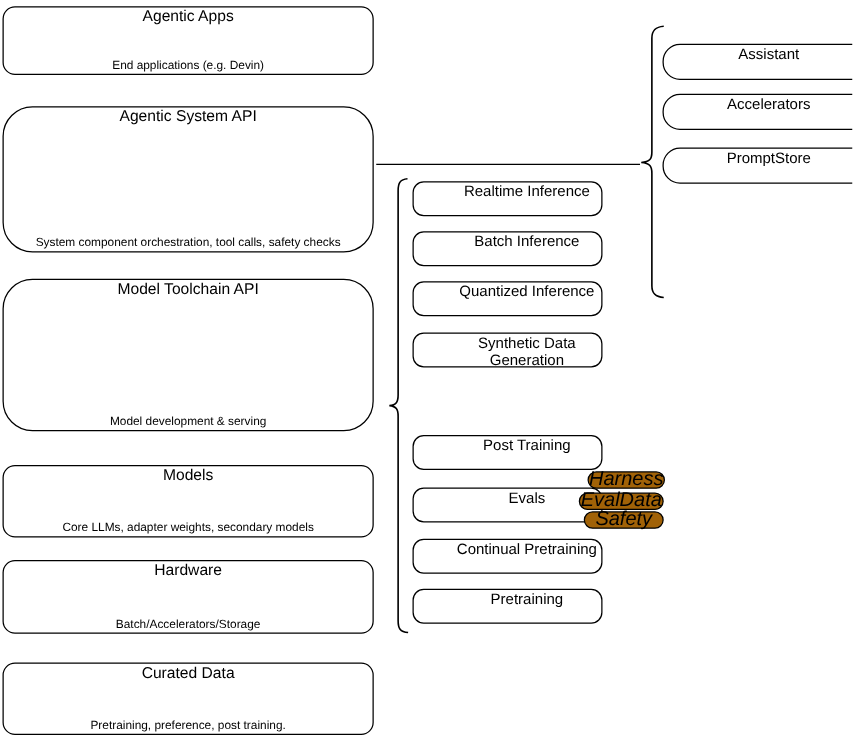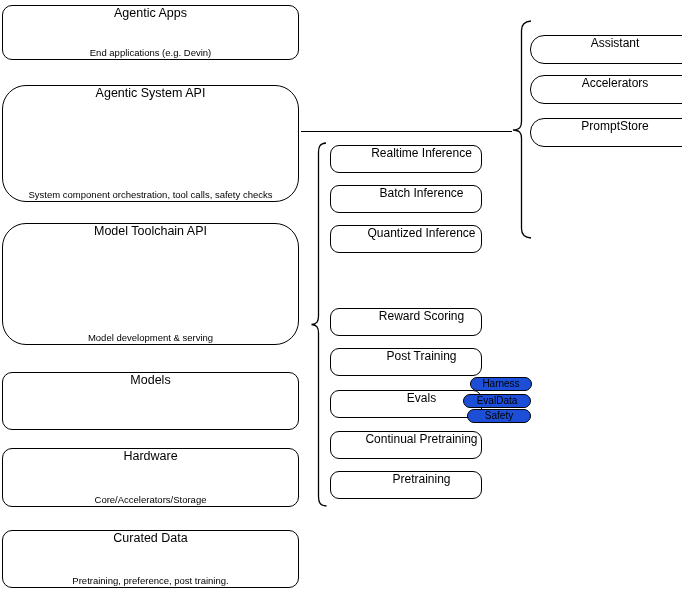--- a/index.html
+++ b/index.html
@@ -11,23 +11,23 @@
     position:absolute;box-sizing:border-box;background:#ffffff;border:1.4px solid #000;
     display:flex;flex-direction:column;align-items:center;justify-content:space-between;
     text-align:center;
   }
   .lbox{left:2px;width:297px;}
   .lbox .t{font-size:12.5px;line-height:15px;}
   .lbox .s{font-size:9.5px;line-height:12px;margin-top:19px;}
   .mbox{left:330px;width:152px;height:28px;border-radius:9px;font-size:12px;padding-left:31px;}
   .rbox{left:530px;width:170px;height:29px;border-radius:14px;font-size:12px;}
   .pill{
-    position:absolute;box-sizing:border-box;background:#1d4ed8;border:1.3px solid #000;
+    position:absolute;box-sizing:border-box;background:#a16207;border:1.3px solid #000;
     border-radius:8px;height:14px;display:flex;align-items:center;justify-content:center;
-    font-size:10px;line-height:12px;
+    font-size:16px;line-height:12px;font-style:italic;
   }
   #overlay{position:absolute;left:0;top:0;width:682px;height:591px;pointer-events:none;}
 </style>
 </head>
 <body>
 
 <div id="canvas">
 
   <svg id="overlay" viewBox="0 0 682 591">
     <path d="M 301 131.5 L 512 131.5" stroke="#000" stroke-width="1.1" fill="none"></path>
@@ -42,34 +42,35 @@
   <div class="node lbox" style="top:85px;height:117px;border-radius:24px">
     <div class="t">Agentic System API</div>
     <div class="s">System component orchestration, tool calls, safety checks</div>
   </div>
   <div class="node lbox" style="top:223px;height:122px;border-radius:24px">
     <div class="t">Model Toolchain API</div>
     <div class="s">Model development &amp; serving</div>
   </div>
   <div class="node lbox" style="top:372px;height:58px;border-radius:10px">
     <div class="t">Models</div>
+    <div class="s">Core LLMs, adapter weights, secondary models</div>
   </div>
   <div class="node lbox" style="top:448px;height:59px;border-radius:10px">
     <div class="t">Hardware</div>
-    <div class="s">Core/Accelerators/Storage</div>
+    <div class="s">Batch/Accelerators/Storage</div>
   </div>
   <div class="node lbox" style="top:530px;height:58px;border-radius:10px">
     <div class="t">Curated Data</div>
     <div class="s">Pretraining, preference, post training.</div>
   </div>
 
   <div class="node mbox" style="top:145px">Realtime Inference</div>
   <div class="node mbox" style="top:185px">Batch Inference</div>
   <div class="node mbox" style="top:225px">Quantized Inference</div>
-  <div class="node mbox" style="top:308px">Reward Scoring</div>
+  <div class="node mbox" style="top:266px">Synthetic Data Generation</div>
   <div class="node mbox" style="top:348px">Post Training</div>
   <div class="node mbox" style="top:390px">Evals</div>
   <div class="node mbox" style="top:431px">Continual Pretraining</div>
   <div class="node mbox" style="top:471px">Pretraining</div>
 
   <div class="pill" style="left:470px;top:377px;width:62px">Harness</div>
   <div class="pill" style="left:463px;top:394px;width:68px">EvalData</div>
   <div class="pill" style="left:467px;top:409px;width:64px">Safety</div>
 
   <div class="node rbox" style="top:35px">Assistant</div>

